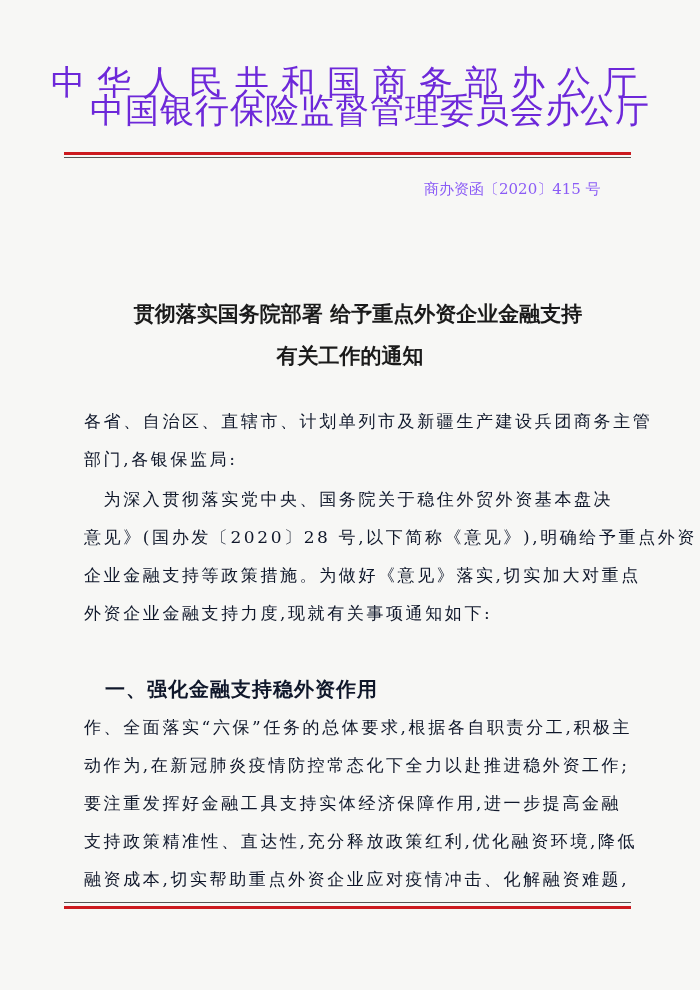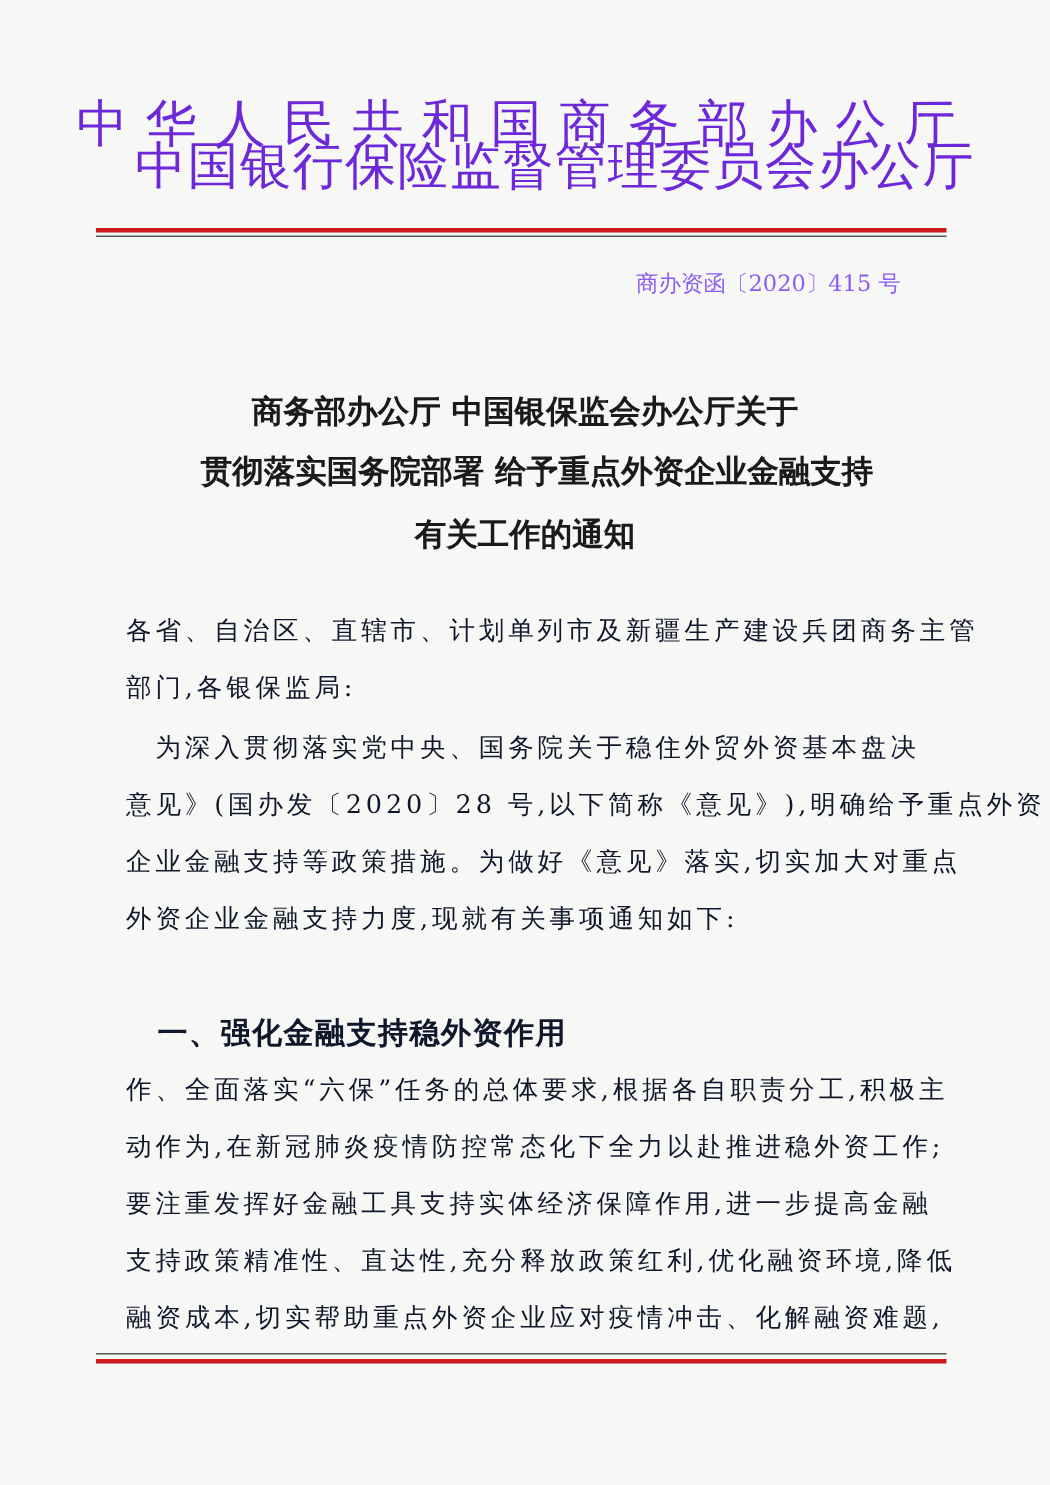--- a/index.html
+++ b/index.html
@@ -50,21 +50,20 @@
 <div class="page">
 
   <div class="header-line h1">中华人民共和国商务部办公厅</div>
   <div class="header-line h2">中国银行保险监督管理委员会办公厅</div>
 
   <div class="redrule" style="top:152px; left:64px; width:567px;"></div>
   <div class="darkrule" style="top:157px; left:64px; width:567px;"></div>
 
   <div class="docno">商办资函〔2020〕415 号</div>
 
-  <div class="title t1">商务部办公厅 中国银保监会办公厅关于</div>
   <div class="title t2">贯彻落实国务院部署 给予重点外资企业金融支持</div>
   <div class="title t3">有关工作的通知</div>
 
   <div class="para" style="top:402px;">
     <div class="line">各省、自治区、直辖市、计划单列市及新疆生产建设兵团商务主管</div>
     <div class="line">部门,各银保监局:</div>
   </div>
 
   <div class="para" style="top:480px;">
     <div class="line">　为深入贯彻落实党中央、国务院关于稳住外贸外资基本盘决</div>

